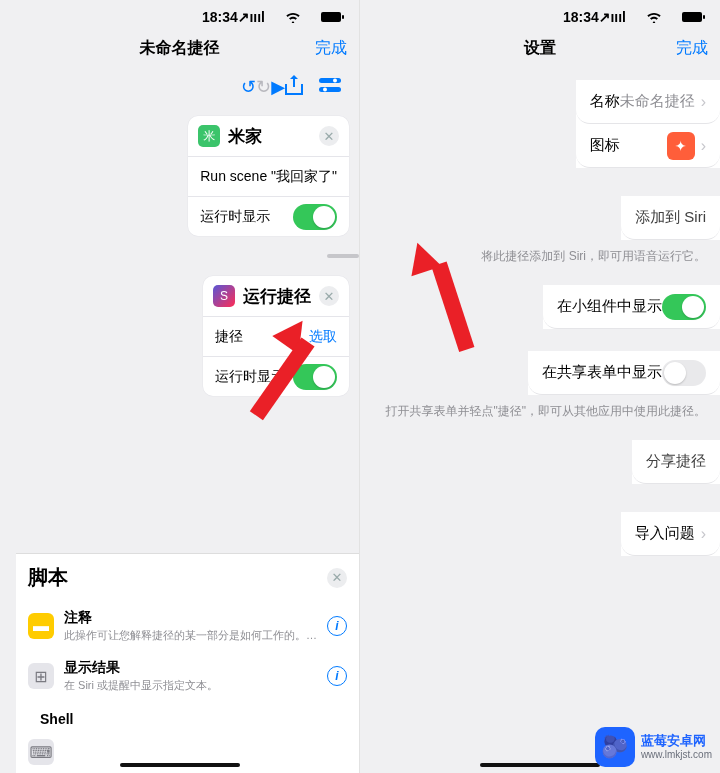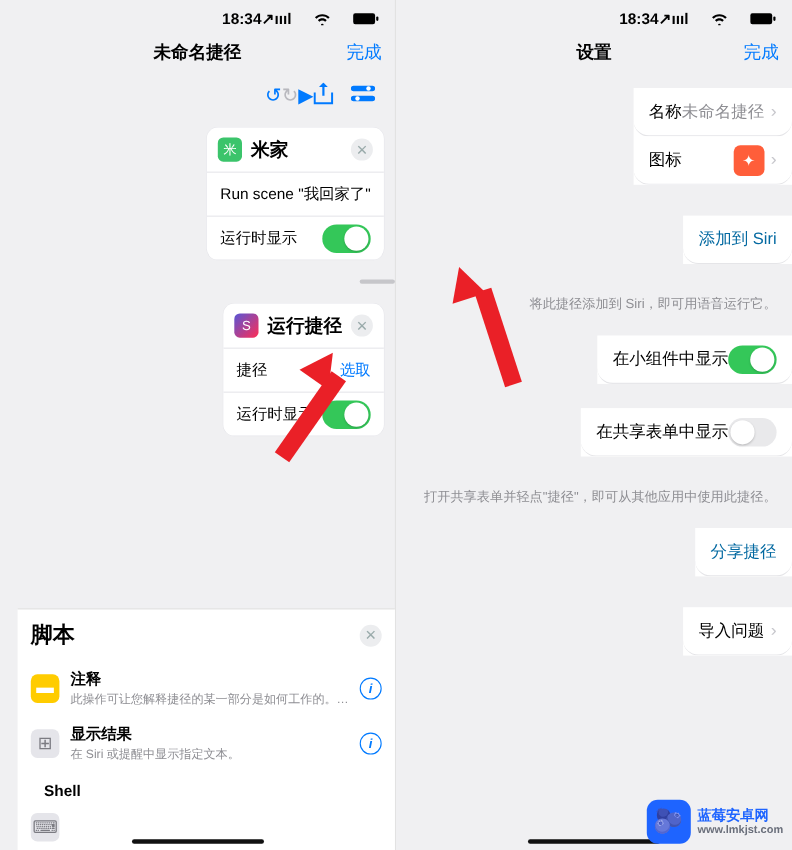--- a/index.html
+++ b/index.html
@@ -48,32 +48,32 @@
 .info { width: 20px; height: 20px; border: 1.5px solid #007aff; border-radius: 50%; color: #007aff; display: flex; align-items: center; justify-content: center; font-size: 12px; font-weight: 700; font-style: italic; }
 .sub { font-size: 14px; font-weight: 700; padding: 10px 24px 4px; }
 
 
 .list { background: #fff; }
 .list-row { height: 44px; display: flex; align-items: center; padding: 0 14px; border-bottom: 0.5px solid #e5e5e8; font-size: 15px; border-radius: 14px; }
 .list-row .rl { flex: 1; }
 .list-row .rv { color: #8e8e93; }
 .chev { color: #c7c7cc; font-size: 16px; margin-left: 6px; }
 .sq-icon { width: 28px; height: 28px; border-radius: 6px; background: #ff5e3a; display: flex; align-items: center; justify-content: center; color: #fff; font-size: 14px; }
-.link { color: #0369a1; }
-.footer-txt { font-size: 12px; color: #8e8e93; padding: 8px 14px 20px; margin-top: 20px; }
+.link { color: #404040; }
+.footer-txt { font-size: 12px; color: #8e8e93; padding: 8px 14px 20px; }
 .gap { height: 28px; background: #f0f0f2; }
 .arrow-a .head { position: absolute; width: 0; height: 0; border-left: 16px solid transparent; border-right: 16px solid transparent; border-bottom: 30px solid #ea2027; transform: rotate(35deg); left: 278px; top: 318px; }
 .arrow-a .body { position: absolute; width: 16px; height: 90px; background: #ea2027; left: 300px; top: 342px; transform: rotate(35deg); transform-origin: top center; }
 .arrow-b .head { position: absolute; width: 0; height: 0; border-left: 16px solid transparent; border-right: 16px solid transparent; border-bottom: 30px solid #ea2027; transform: rotate(-18deg); left: 406px; top: 242px; }
 .arrow-b .body { position: absolute; width: 16px; height: 90px; background: #ea2027; left: 431px; top: 264px; transform: rotate(-18deg); transform-origin: top center; }
 
 .watermark { position: absolute; right: 8px; bottom: 6px; display: flex; align-items: center; gap: 6px; z-index: 60; }
 .wm-logo { width: 40px; height: 40px; border-radius: 10px; background: #1e64ff; display: flex; align-items: center; justify-content: center; font-size: 22px; }
 .wm-txt { font-size: 13px; color: #1e64ff; font-weight: 600; line-height: 1.2; }
-.wm-txt .u { font-size: 10px; color: #6a6f7b; font-weight: 700; }
+.wm-txt .u { font-size: 10px; color: #6a6f7b; font-weight: 400; }
 
 .home-ind { width: 120px; height: 4px; background: #111; border-radius: 2px; position: absolute; bottom: 6px; left: 50%; transform: translateX(-50%); }
 </style>
 </head>
 <body>
 
 <div class="phone left">
   <div class="status">
     <span>18:34</span>
     <span>↗</span>

